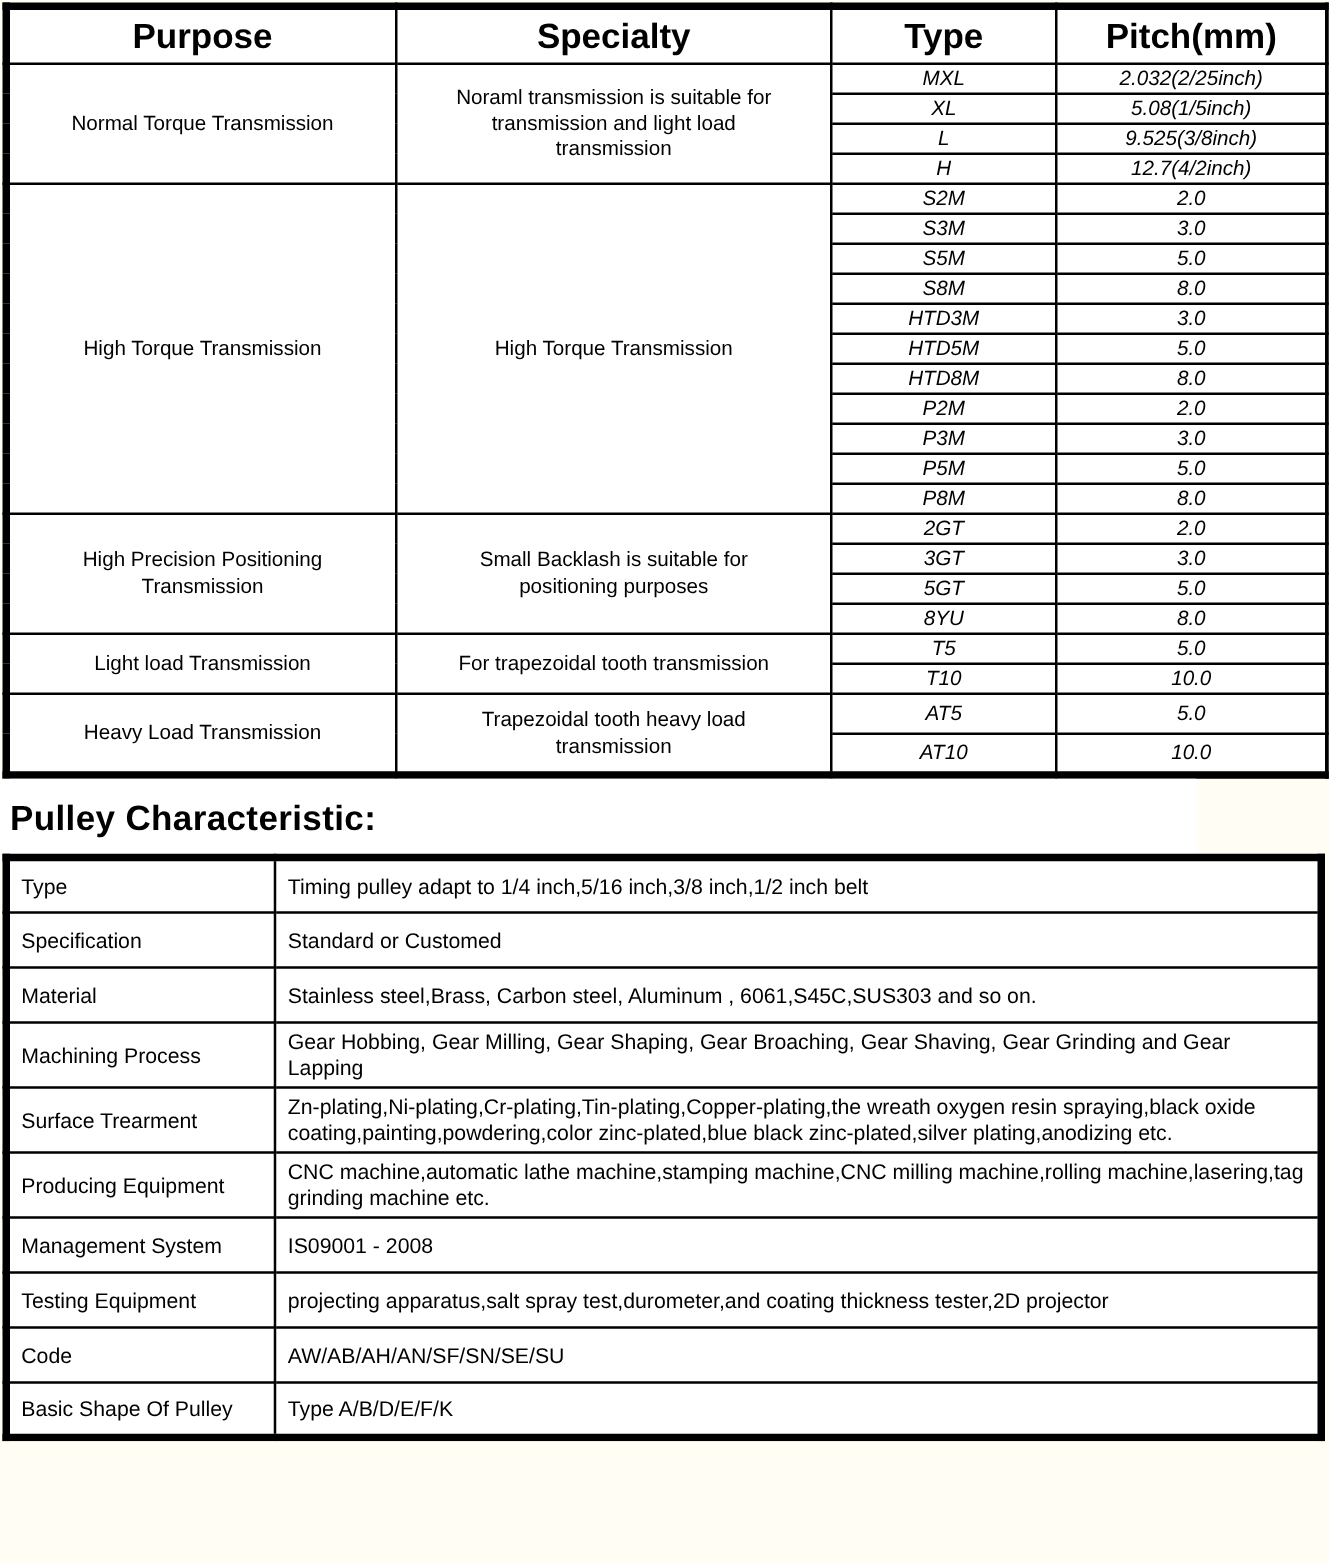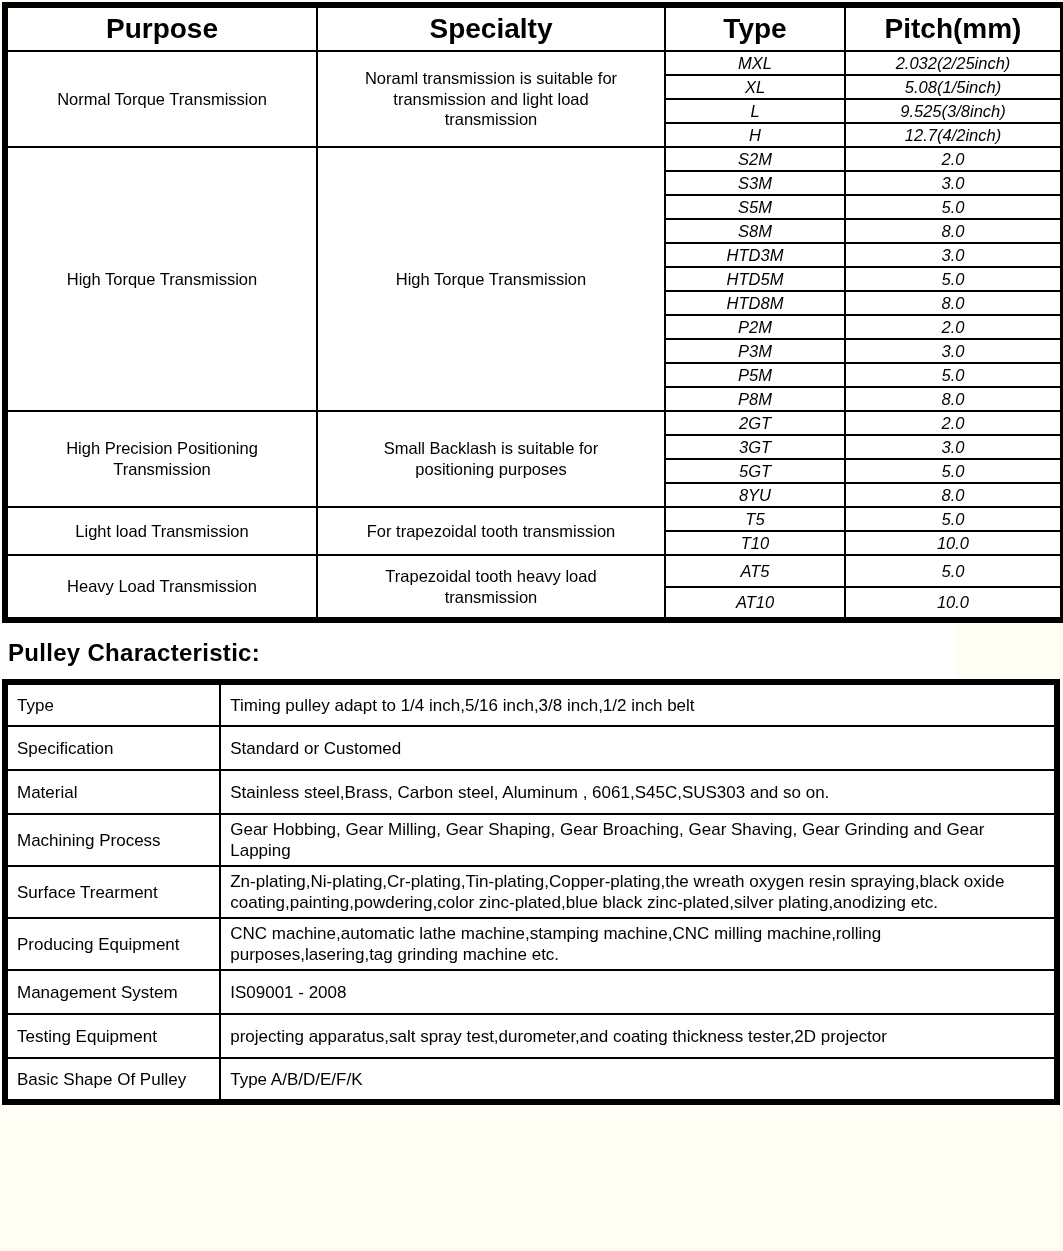--- a/index.html
+++ b/index.html
@@ -34,21 +34,21 @@
     height: 24px;
     font-size: 16.5px;
     line-height: 1.25;
   }
   td.purpose-cell   { padding: 0 10px; text-align: center; }
   td.specialty-cell { padding: 10px 30px; }
   td.type-cell, td.pitch-cell { padding: 0 4px; font-style: italic; }
 
   
   .section-heading {
-    font-size: 24px;
+    font-size: 28px;
     font-weight: bold;
     padding: 16px 0 12px 8px;
     letter-spacing: 0.3px;
     background: #fff;
     width: 957px;
   }
 
   
   .char-table {
     width: 1058px;
@@ -219,31 +219,35 @@
         <tr>
           <td class="label-cell">Machining Process</td>
           <td class="value-cell">Gear Hobbing, Gear Milling, Gear Shaping, Gear Broaching, Gear Shaving, Gear Grinding and Gear Lapping</td>
         </tr>
         <tr>
           <td class="label-cell">Surface Trearment</td>
           <td class="value-cell">Zn-plating,Ni-plating,Cr-plating,Tin-plating,Copper-plating,the wreath oxygen resin spraying,black oxide coating,painting,powdering,color zinc-plated,blue black zinc-plated,silver plating,anodizing etc.</td>
         </tr>
         <tr>
           <td class="label-cell">Producing Equipment</td>
-          <td class="value-cell">CNC machine,automatic lathe machine,stamping machine,CNC milling machine,rolling purposes,lasering,tag grinding machine etc.</td>
+          <td class="value-cell">CNC machine,automatic lathe machine,stamping machine,CNC milling machine,rolling machine,lasering,tag grinding machine etc.</td>
         </tr>
         <tr>
           <td class="label-cell">Management System</td>
           <td class="value-cell">IS09001 - 2008</td>
         </tr>
         <tr>
           <td class="label-cell">Testing Equipment</td>
           <td class="value-cell">projecting apparatus,salt spray test,durometer,and coating thickness tester,2D projector</td>
         </tr>
         <tr>
+          <td class="label-cell">Code</td>
+          <td class="value-cell">AW/AB/AH/AN/SF/SN/SE/SU</td>
+        </tr>
+        <tr>
           <td class="label-cell">Basic Shape Of Pulley</td>
           <td class="value-cell">Type A/B/D/E/F/K</td>
         </tr>
       </tbody>
   </table>
 
   <div class="bottom-strip"></div>
 
 </div>
 

